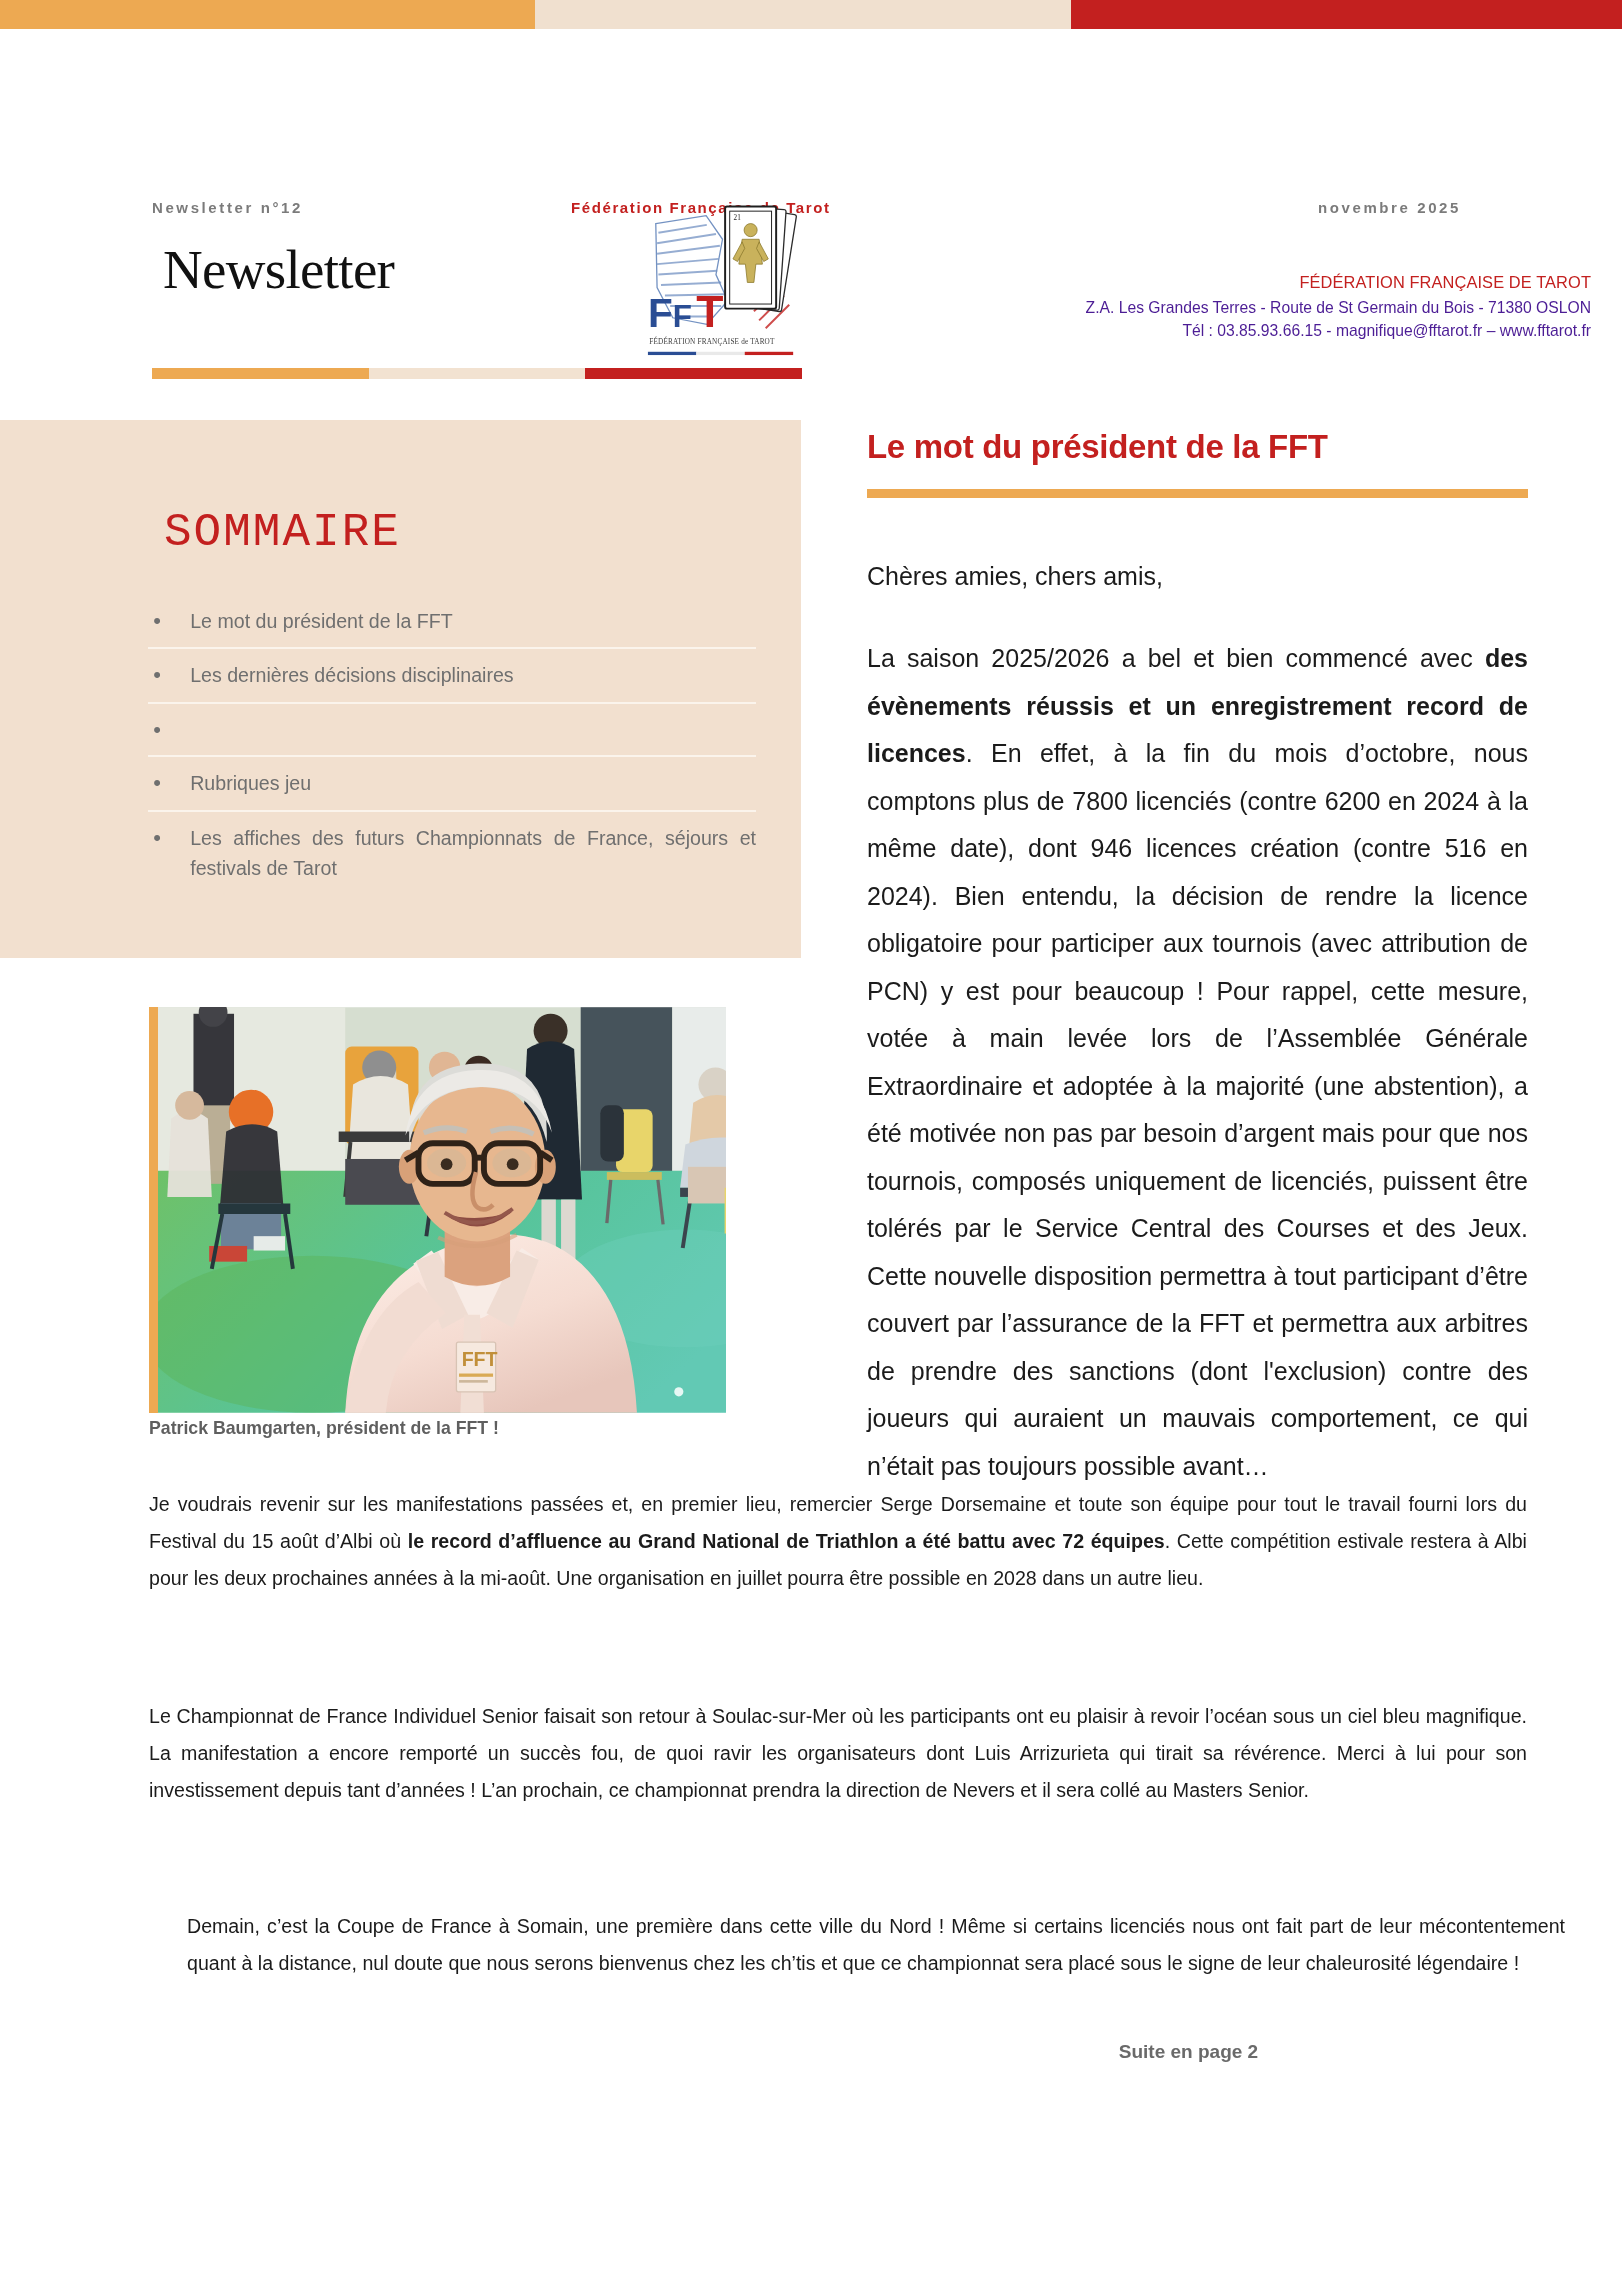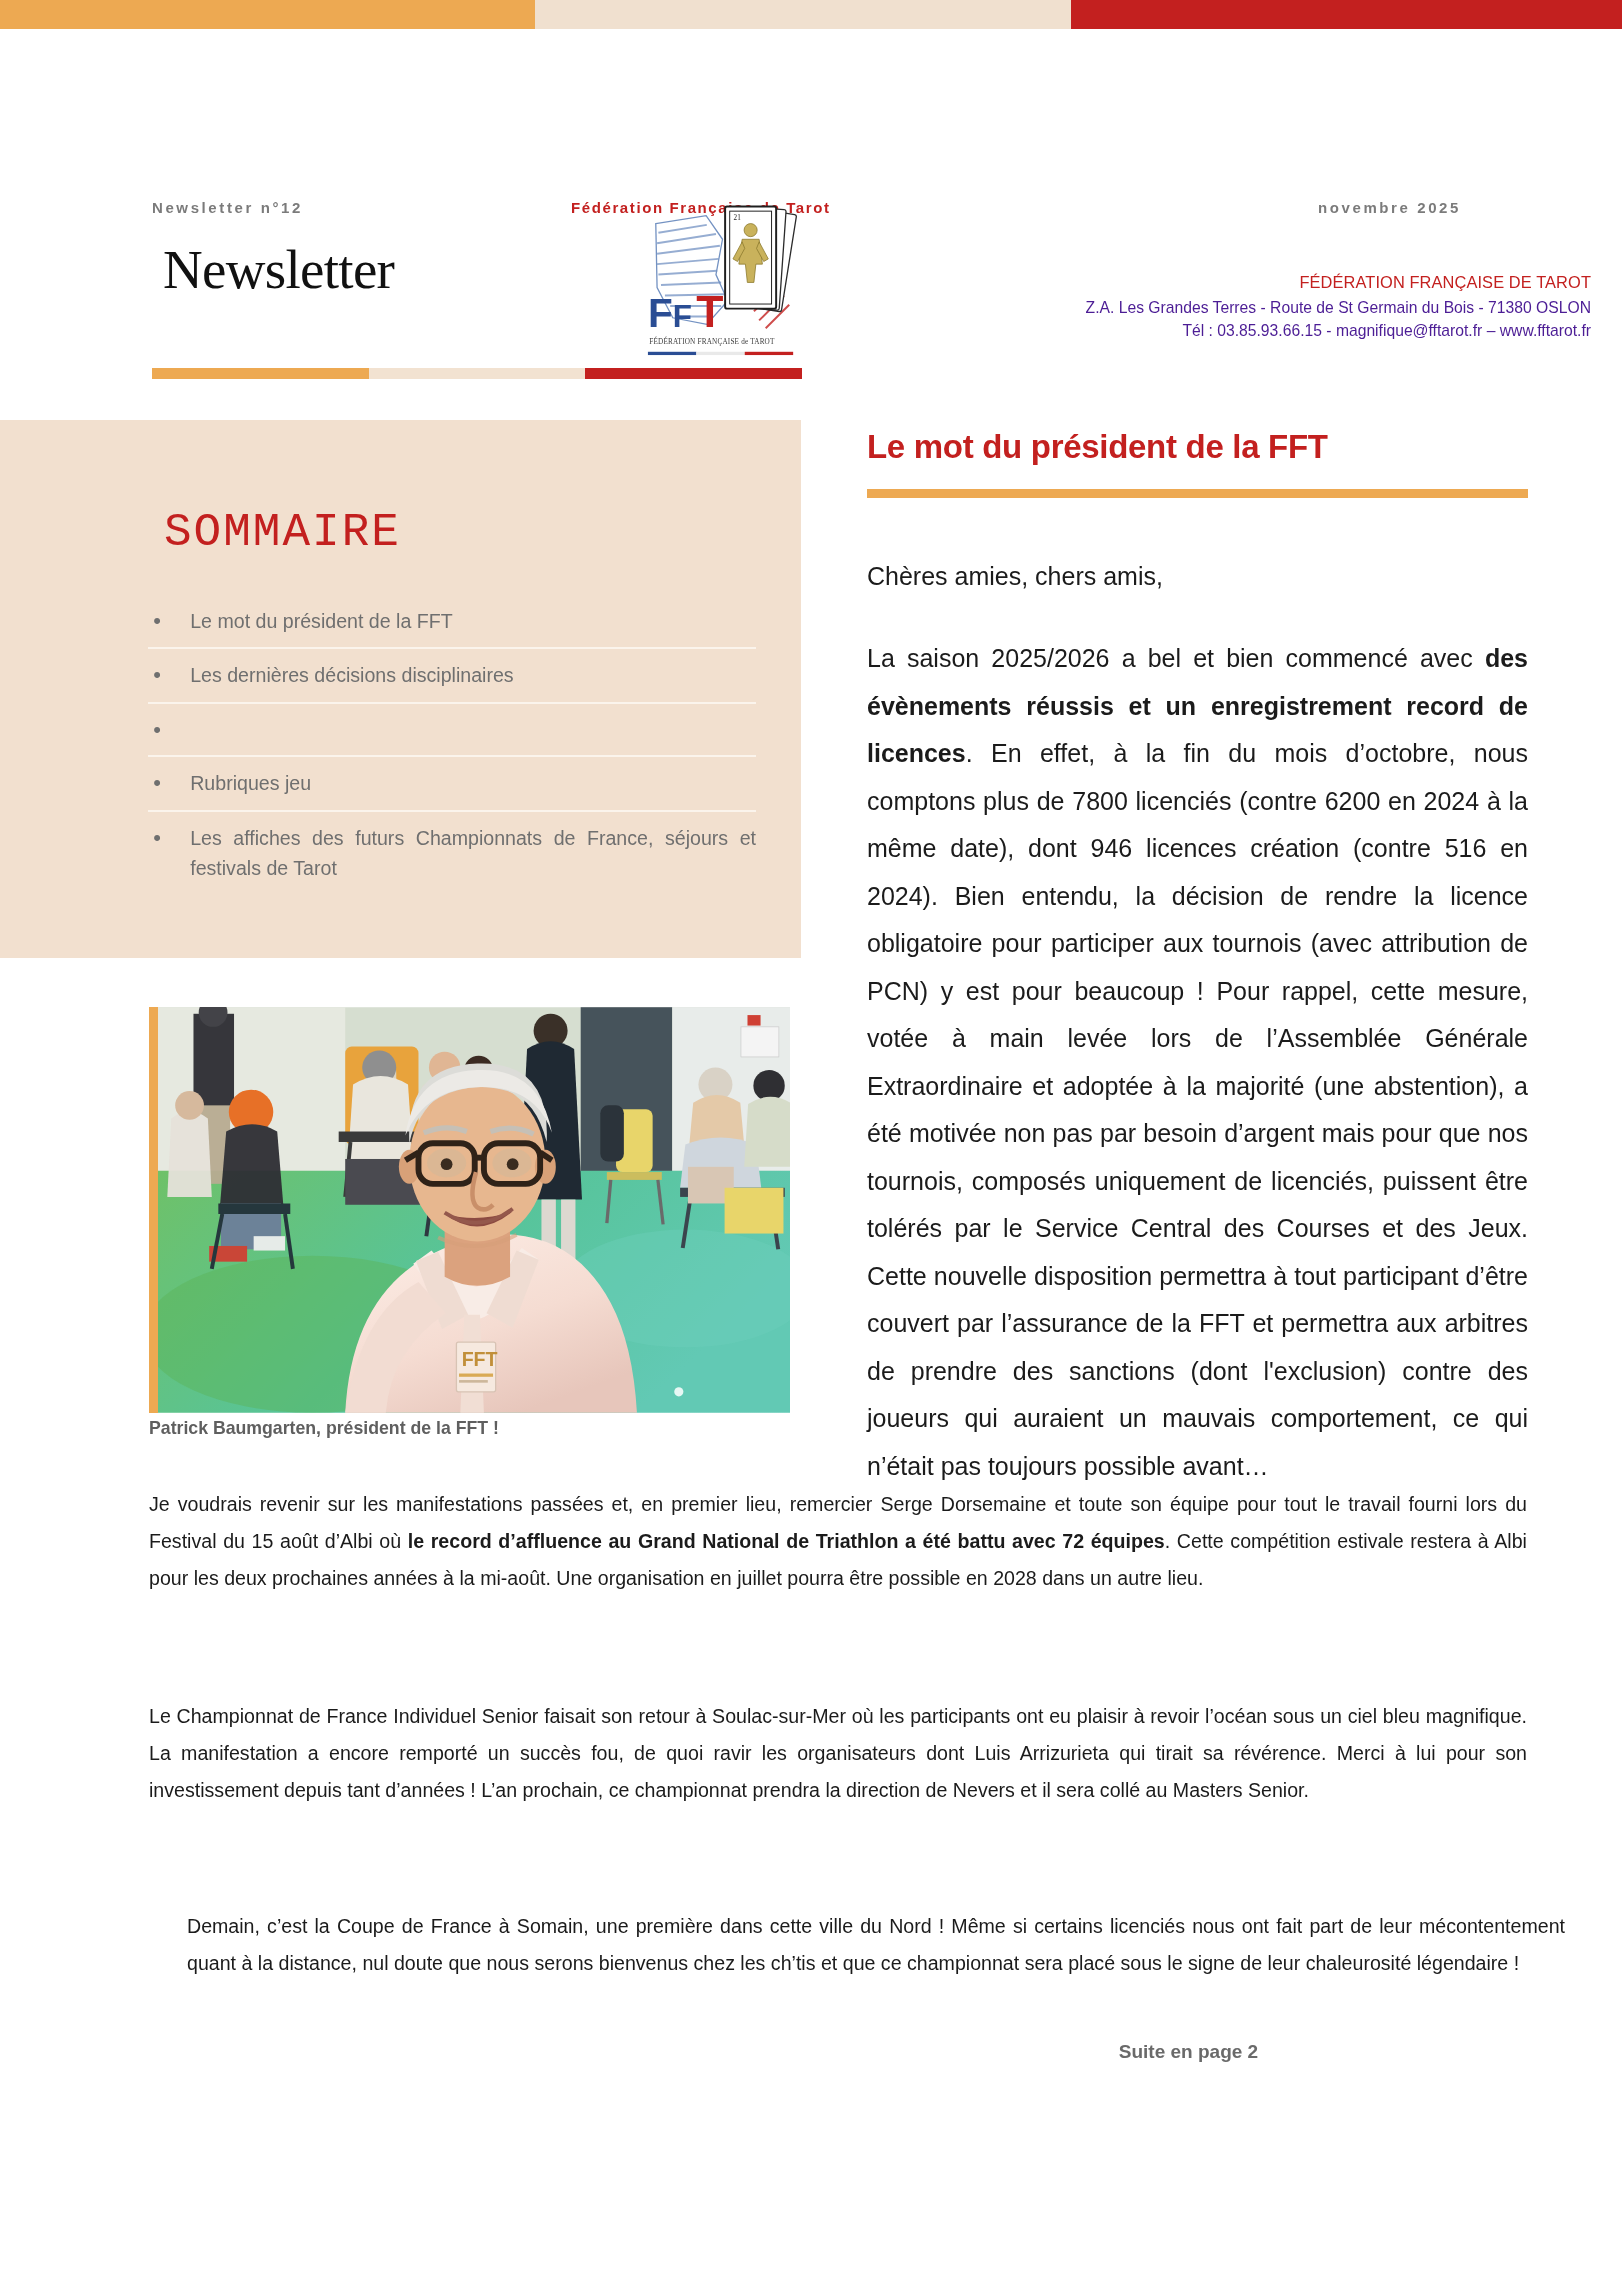--- a/index.html
+++ b/index.html
@@ -77,21 +77,21 @@
   }
   .toc-text {
     flex:1 1 auto; color:#6f6f6f; font-size:19.6px; line-height:1.55;
     text-align:justify; text-justify:inter-word;
   }
   .toc-item.wide .toc-text { text-align:justify; }
 
   
   #photo-wrap { position:absolute; left:149px; top:1007px; width:641px; height:406px; }
   #photo-accent { position:absolute; left:0; top:0; width:9.2px; height:406px; background:#eda952; z-index:3; }
-  #photo-canvas { position:absolute; left:0; top:0; width:641px; height:406px; overflow:hidden; }
+  #photo-canvas { position:absolute; left:0; top:0; width:577px; height:406px; overflow:hidden; }
   #photo-caption {
     position:absolute; left:149px; top:1418px; width:589px;
     font-size:17.7px; font-weight:700; color:#5f5f5f;
   }
 
   
   #article-heading {
     position:absolute; left:867px; top:428px;
     font-size:33px; font-weight:700; color:#c3201f; letter-spacing:-0.3px;
   }

